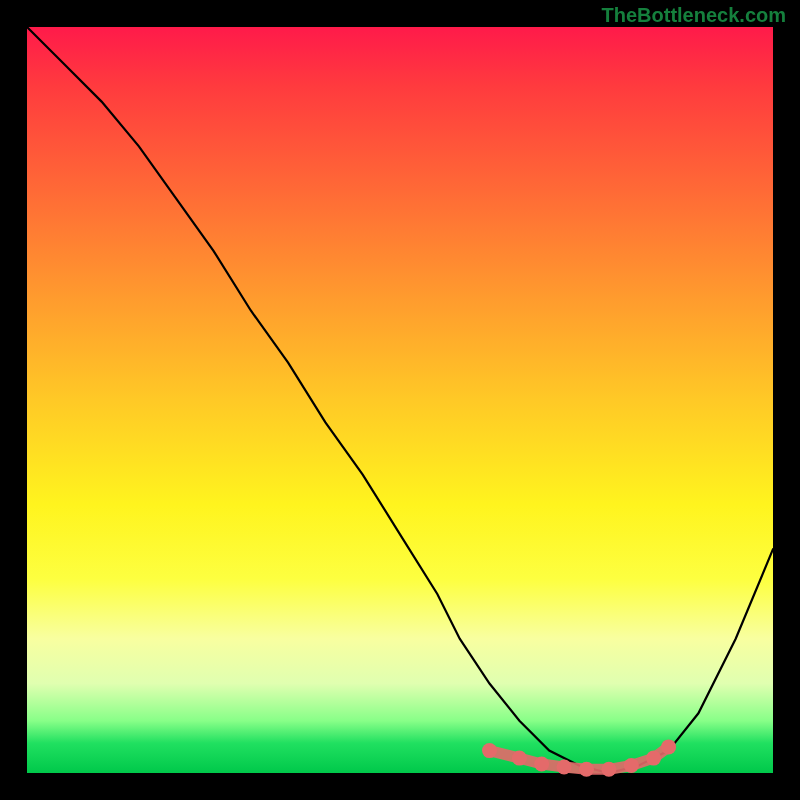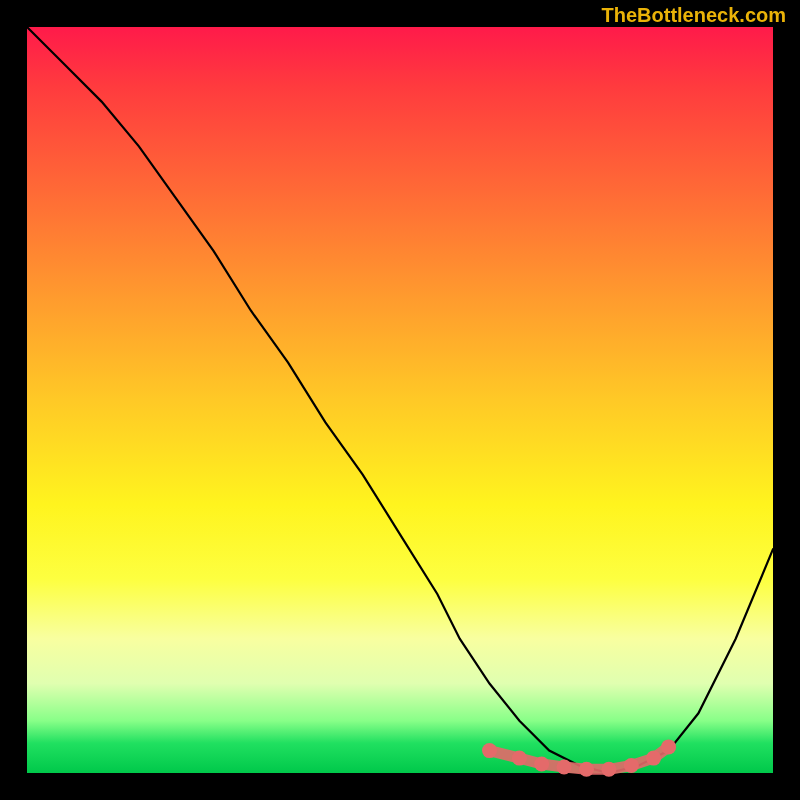--- a/index.html
+++ b/index.html
@@ -8,21 +8,21 @@
     height: 800px;
     background: #000;
     position: relative;
     font-family: Arial, sans-serif;
     overflow: hidden;
   }
   .attribution {
     position: absolute;
     top: 4px;
     right: 14px;
-    color: #eab308;
+    color: #15803d;
     font-size: 20px;
     font-weight: 600;
     z-index: 10;
   }
   .plot-area {
     position: absolute;
     left: 27px;
     top: 27px;
     width: 746px;
     height: 746px;

